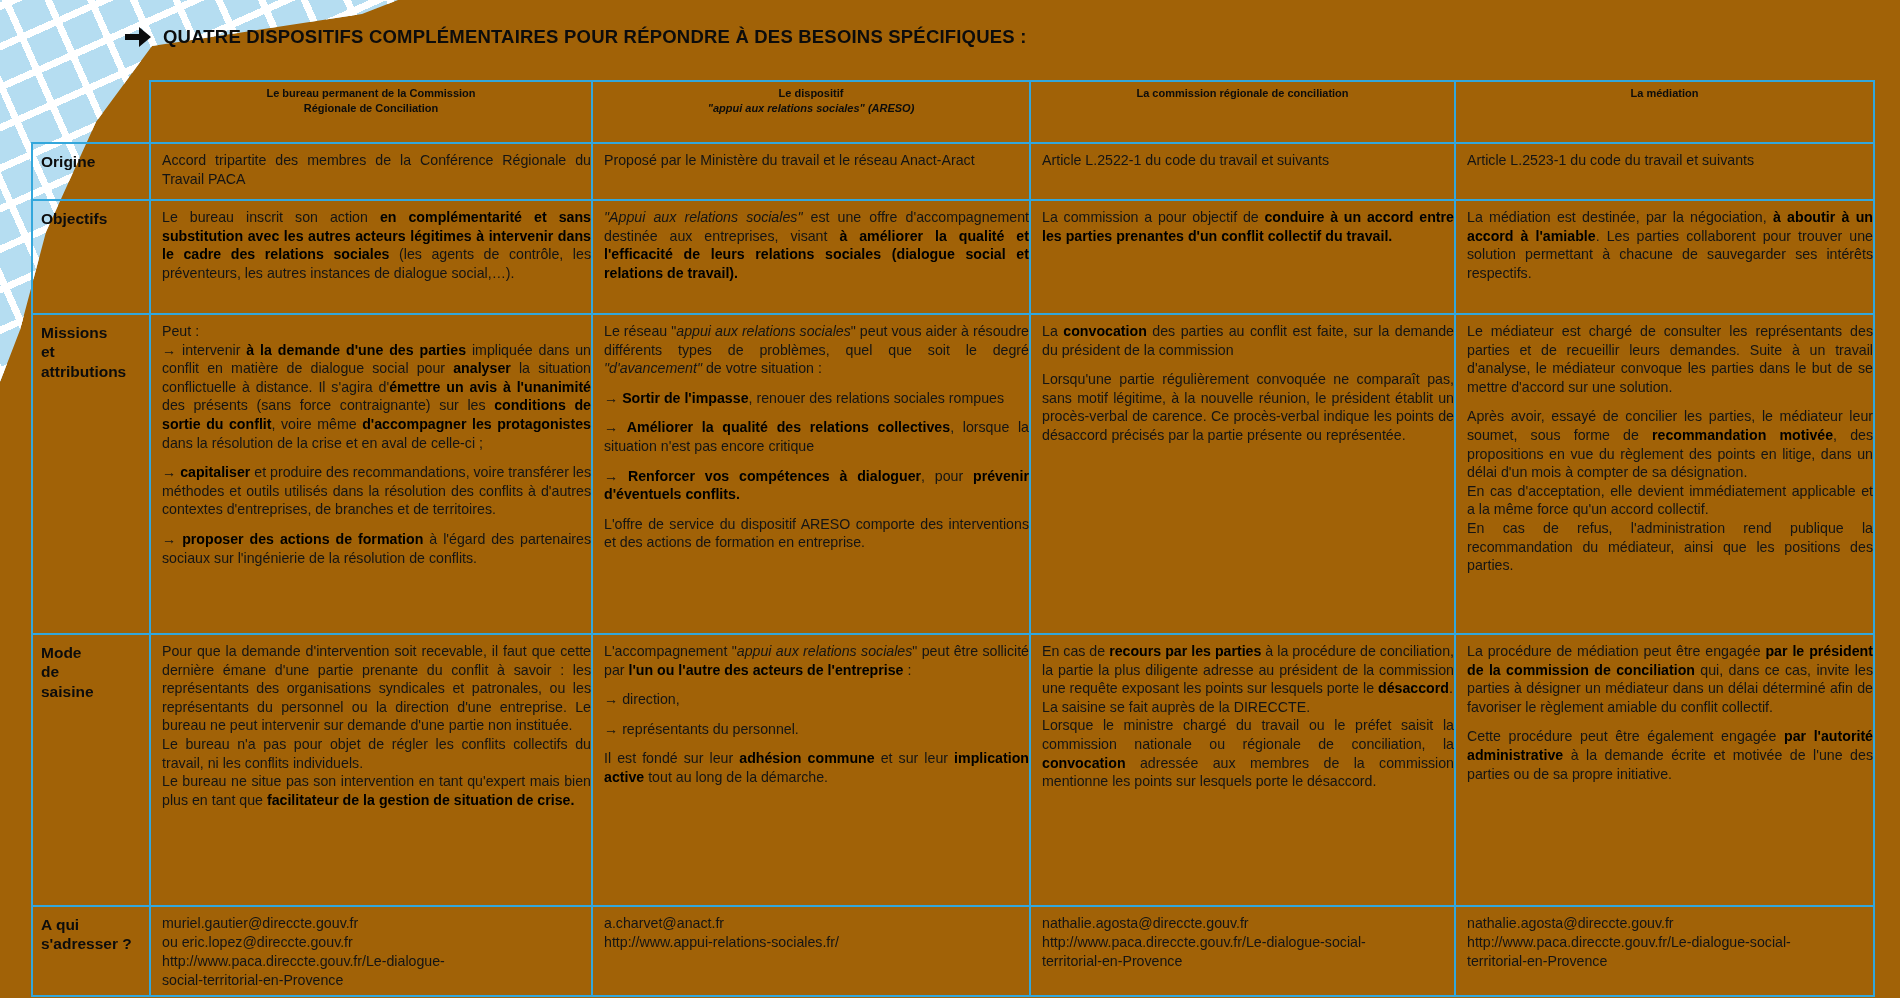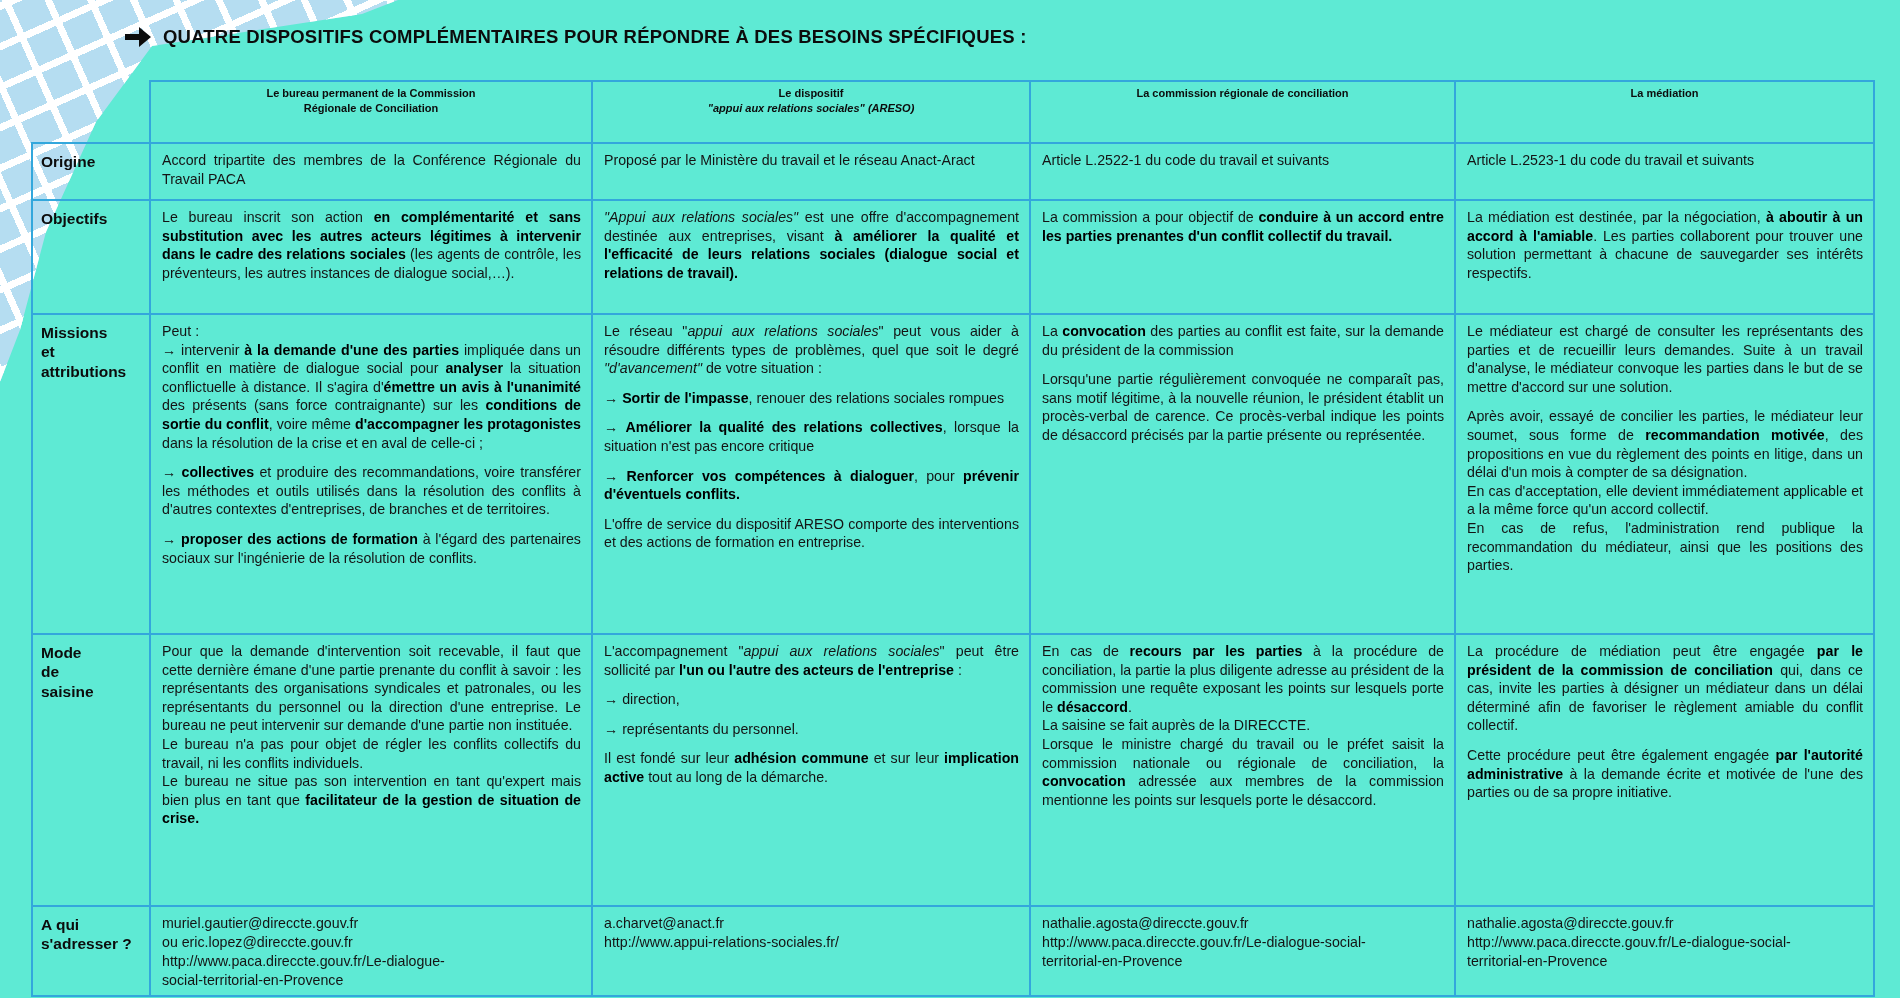--- a/index.html
+++ b/index.html
@@ -1,16 +1,16 @@
 <!DOCTYPE html>
 <html><head>
 <meta charset="utf-8">
 <style>
   html,body{margin:0;padding:0;background:#ffffff;}
-  .page{position:relative;width:1900px;height:998px;background:#5eead4;overflow:hidden;
+  .page{position:relative;width:1900px;height:998px;background:#a16207;overflow:hidden;
         font-family:"Liberation Sans","DejaVu Sans",sans-serif;color:#111;}
 
   
   .pattern{position:absolute;top:0;left:0;width:430px;height:400px;pointer-events:none;
            clip-path:polygon(0 0,398px 0,362px 14px,152px 46px,96px 122px,46px 232px,20px 330px,0 382px);}
   .pattern-inner{position:absolute;top:-140px;left:-160px;width:760px;height:700px;
            background-color:#b5ddf1;
            background-image:
              repeating-linear-gradient(0deg,transparent 0 30px,#ffffff 30px 37px),
              repeating-linear-gradient(90deg,transparent 0 32px,#ffffff 32px 39px),
@@ -24,21 +24,21 @@
 
   
   table.grid{position:absolute;left:31px;top:80px;width:1842px;height:887px;
              border-collapse:collapse;table-layout:fixed;}
   col.c0{width:118px;} col.c1{width:442px;} col.c2{width:438px;} col.c3{width:425px;} col.c4{width:419px;}
   .r-h{height:62px;} .r0{height:57px;} .r1{height:114px;} .r2{height:320px;border-radius:10px;} .r3{height:272px;} .r4{height:90px;}
   .grid th,.grid td{border:2px solid #33a7dc;vertical-align:top;overflow:hidden;}
   .corner{border:none !important;}
   .hdr{vertical-align:middle;text-align:center;font-weight:700;font-size:11px;line-height:1.35;padding:4px 8px;color:#0c0c0c;}
   .lbl{text-align:left;font-weight:700;font-size:15.5px;line-height:1.25;padding:8px 6px 13px 8px;color:#0c0c0c;}
-  .cell{font-size:14.2px;line-height:18.6px;padding:7px 10px 5px 11px;text-align:justify;color:#141414;}
+  .cell{font-size:14.2px;line-height:18.6px;padding:7px 0 5px 11px;text-align:justify;color:#141414;}
   .cell p{margin:0 0 11px 0;}
   .cell p:last-child{margin-bottom:0;}
   .r4 .cell{text-align:left;line-height:19px;}
   b{color:#000;}
 </style>
 </head>
 <body>
 
 <div class="page">
 
@@ -102,21 +102,21 @@
           </td>
       <td class="cell">
             <p>La médiation est destinée, par la négociation, <b>à aboutir à un accord à l'amiable</b>. Les parties collaborent pour trouver une solution permettant à chacune de sauvegarder ses intérêts respectifs.</p>
           </td>
     </tr>
 
     <tr class="r2">
       <th class="lbl">Missions<br>et<br>attributions</th>
       <td class="cell">
             <p>Peut :<br>→ intervenir <b>à la demande d'une des parties</b> impliquée dans un conflit en matière de dialogue social pour <b>analyser</b> la situation conflictuelle à distance. Il s'agira d'<b>émettre un avis à l'unanimité</b> des présents (sans force contraignante) sur les <b>conditions de sortie du conflit</b>, voire même <b>d'accompagner les protagonistes</b> dans la résolution de la crise et en aval de celle-ci ;</p>
-            <p>→ <b>collectives</b> et produire des recommandations, voire transférer les méthodes et outils utilisés dans la résolution des conflits à d'autres contextes d'entreprises, de branches et de territoires.</p>
+            <p>→ <b>capitaliser</b> et produire des recommandations, voire transférer les méthodes et outils utilisés dans la résolution des conflits à d'autres contextes d'entreprises, de branches et de territoires.</p>
             <p>→ <b>proposer des actions de formation</b> à l'égard des partenaires sociaux sur l'ingénierie de la résolution de conflits.</p>
           </td>
       <td class="cell">
             <p>Le réseau "<i>appui aux relations sociales</i>" peut vous aider à résoudre différents types de problèmes, quel que soit le degré <i>"d'avancement"</i> de votre situation :</p>
             <p>→ <b>Sortir de l'impasse</b>, renouer des relations sociales rompues</p>
             <p>→ <b>Améliorer la qualité des relations collectives</b>, lorsque la situation n'est pas encore critique</p>
             <p>→ <b>Renforcer vos compétences à dialoguer</b>, pour <b>prévenir d'éventuels conflits.</b></p>
             <p>L'offre de service du dispositif ARESO comporte des interventions et des actions de formation en entreprise.</p>
           </td>
       <td class="cell">

